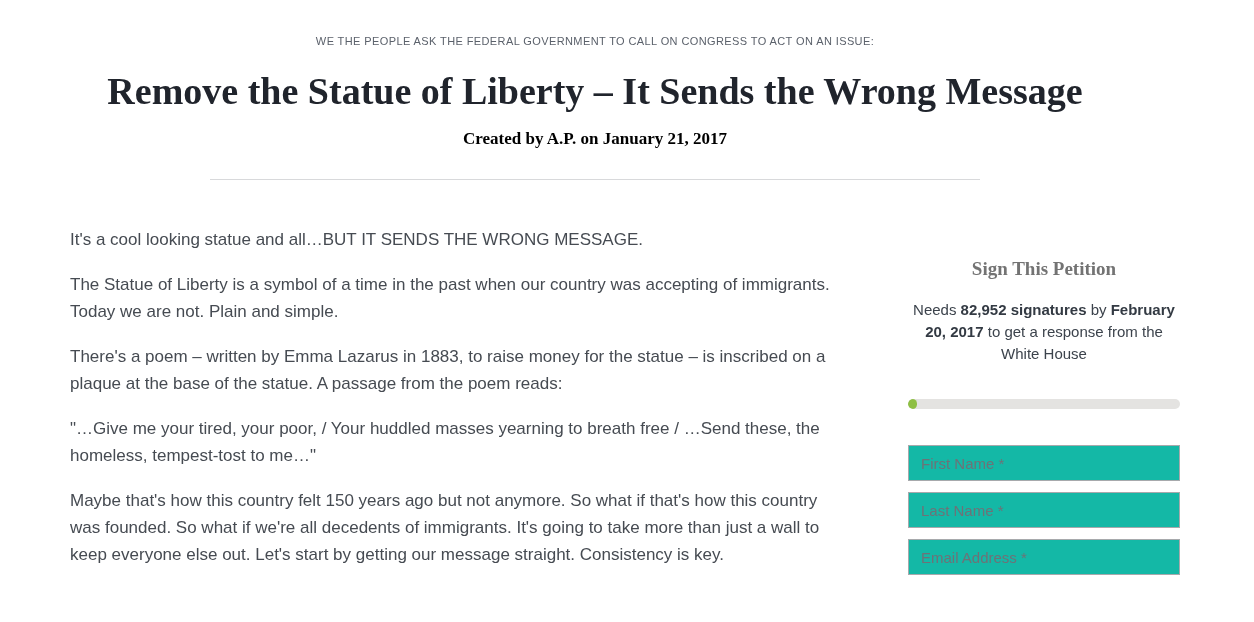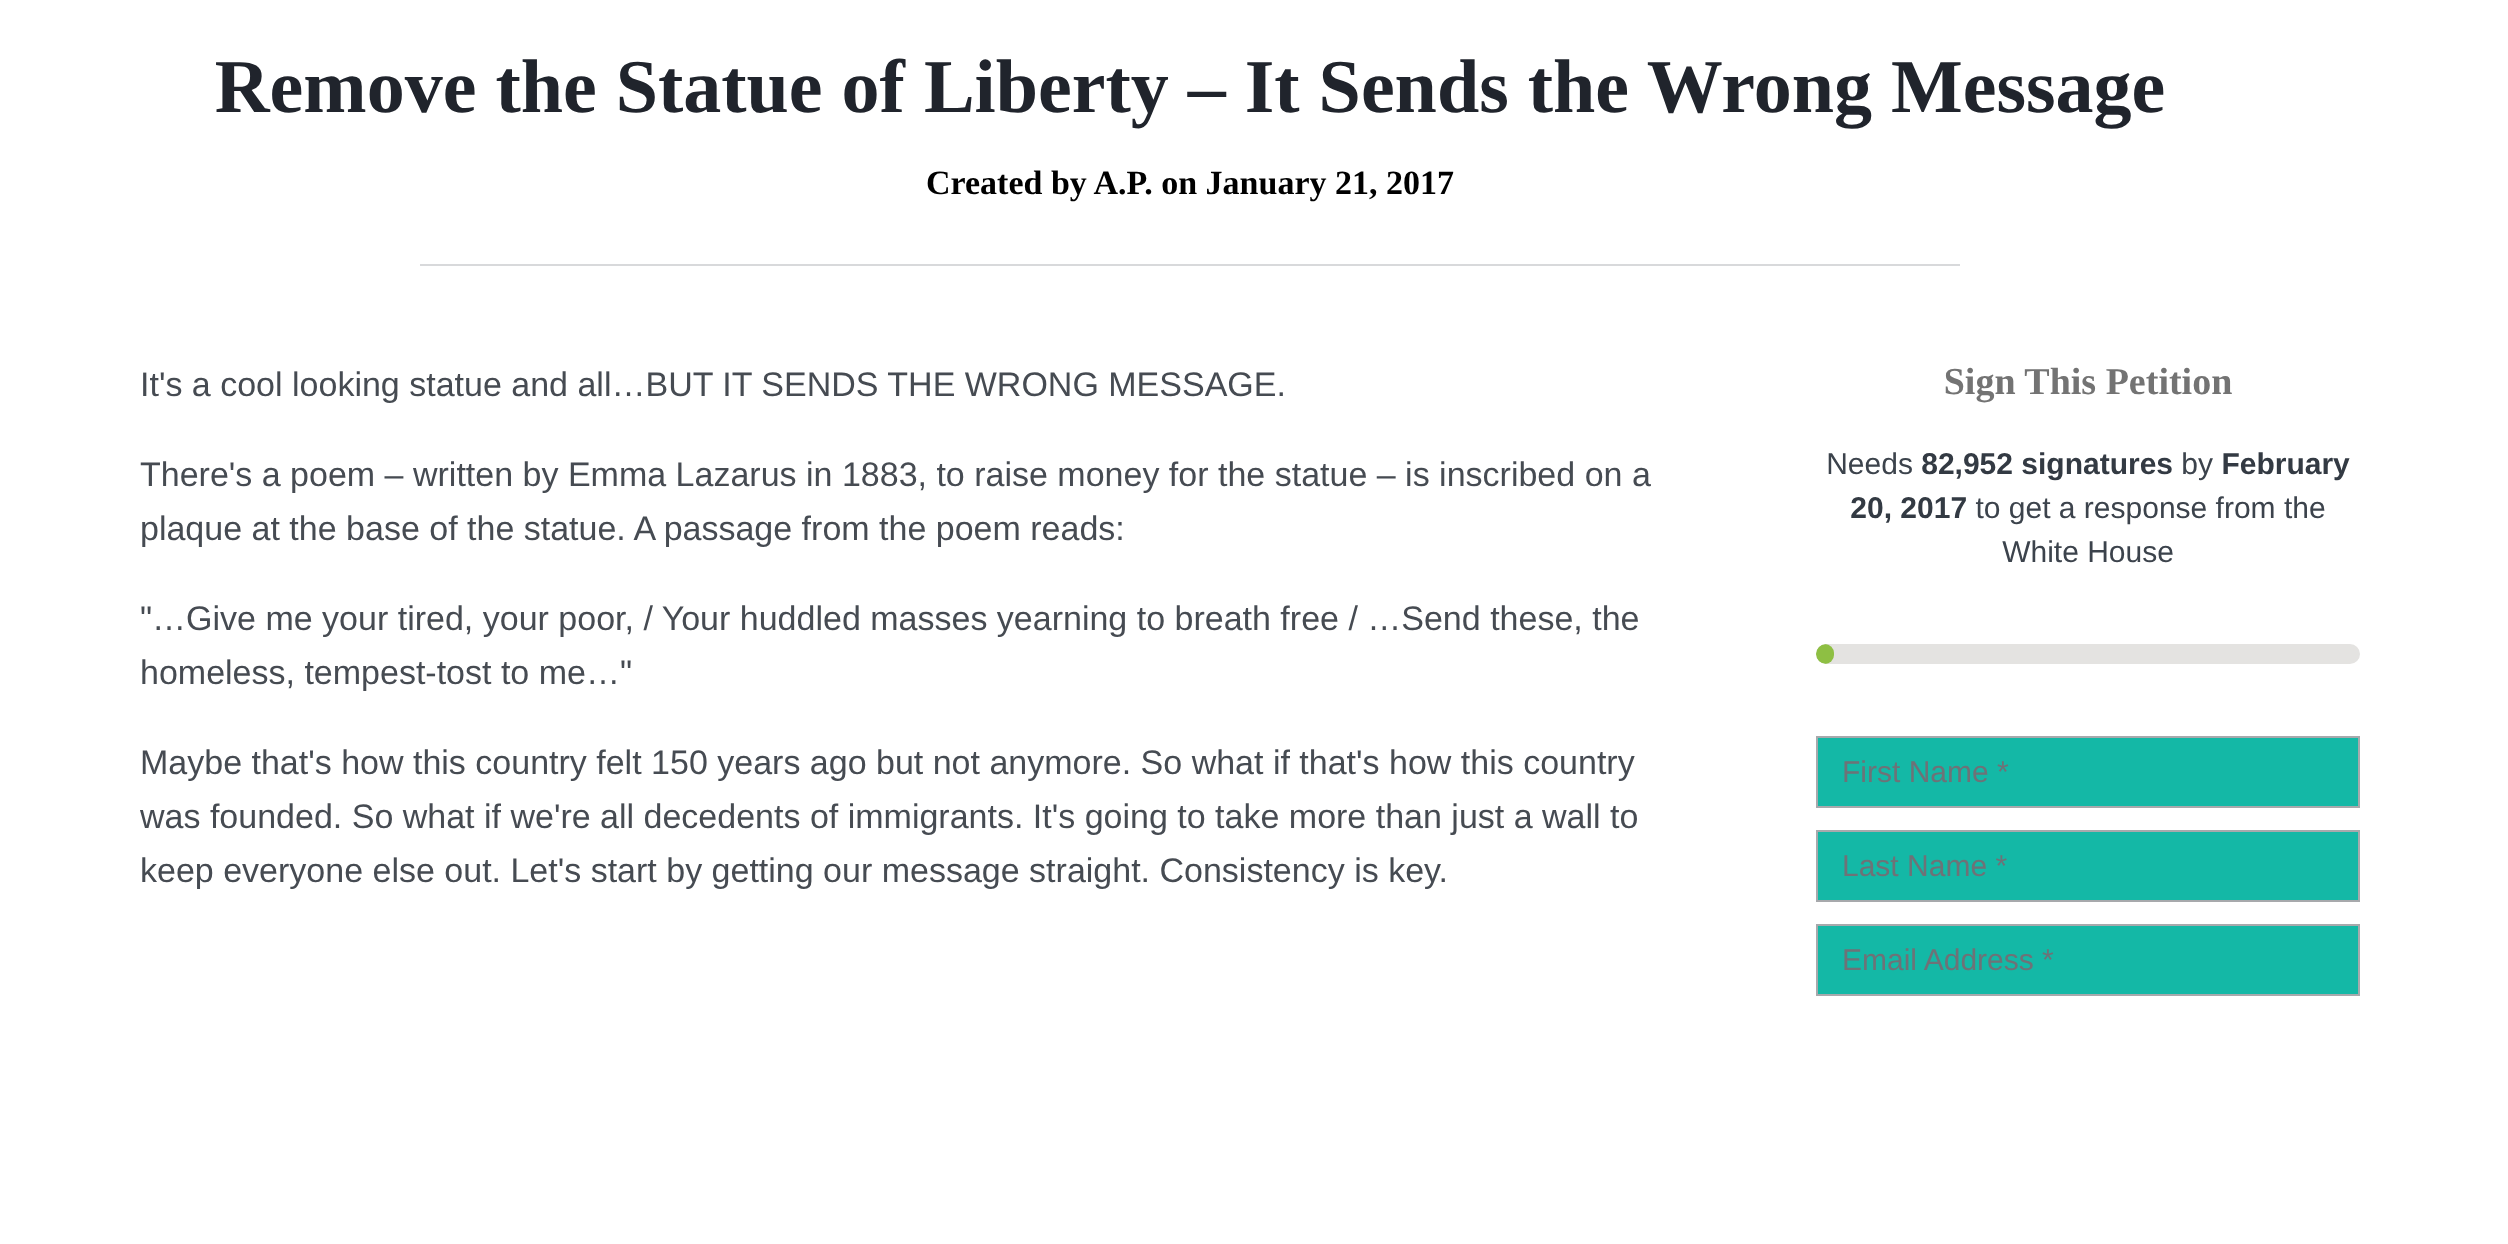--- a/index.html
+++ b/index.html
@@ -24,21 +24,21 @@
     margin-top: 15px;
     font-family: "Liberation Serif", serif; font-weight: bold;
     font-size: 17px; color: #000000;
   }
   .divider {
     width: 770px; height: 1px; background: #d8d9db;
     margin: 30px auto 0 auto; border: none;
   }
   .content {
     width: 1110px; margin-left: 70px; margin-top: 46px;
-    display: flex; justify-content: space-between; align-items: flex-start;
+    display: flex; justify-content: space-between; align-items: flex-end;
   }
   .article { width: 775px; }
   .article p {
     font-size: 17px; line-height: 27px; color: #464b52;
     margin-bottom: 18px;
   }
   .sidebar { width: 272px; padding-top: 2px; }
   .sidebar-heading {
     text-align: center;
     font-family: "Liberation Serif", serif; font-weight: bold;
@@ -65,28 +65,30 @@
     border: 1px solid #a7a9ac; border-radius: 0; background: #14b8a6;
     font-family: "Liberation Sans", sans-serif; font-size: 15px; color: #3c434c;
     outline: none;
   }
   .petition-form input::placeholder { color: #6e7277; opacity: 1; }
 </style>
 </head>
 <body>
 
 <div class="header">
+  <div class="kicker">WE THE PEOPLE ASK THE FEDERAL GOVERNMENT TO CALL ON CONGRESS TO ACT ON AN ISSUE:</div>
   <h1 class="title">Remove the Statue of Liberty – It Sends the Wrong Message</h1>
   <div class="byline">Created by A.P. on January 21, 2017</div>
   <hr class="divider">
 </div>
 
 <div class="content">
   <div class="article">
     <p>It's a cool looking statue and all…BUT IT SENDS THE WRONG MESSAGE.</p>
+    <p>The Statue of Liberty is a symbol of a time in the past when our country was accepting of immigrants. Today we are not. Plain and simple.</p>
     <p>There's a poem – written by Emma Lazarus in 1883, to raise money for the statue – is inscribed on a plaque at the base of the statue. A passage from the poem reads:</p>
     <p>"…Give me your tired, your poor, / Your huddled masses yearning to breath free / …Send these, the homeless, tempest-tost to me…"</p>
     <p>Maybe that's how this country felt 150 years ago but not anymore. So what if that's how this country was founded. So what if we're all decedents of immigrants. It's going to take more than just a wall to keep everyone else out. Let's start by getting our message straight. Consistency is key.</p>
   </div>
 
   <div class="sidebar">
     <div class="sidebar-heading">Sign This Petition</div>
 
     <p class="needs-text"><span>Needs </span><strong>82,952 signatures</strong><span> by </span><strong>February 20, 2017</strong><span> to get a response from the White House</span></p>
 

